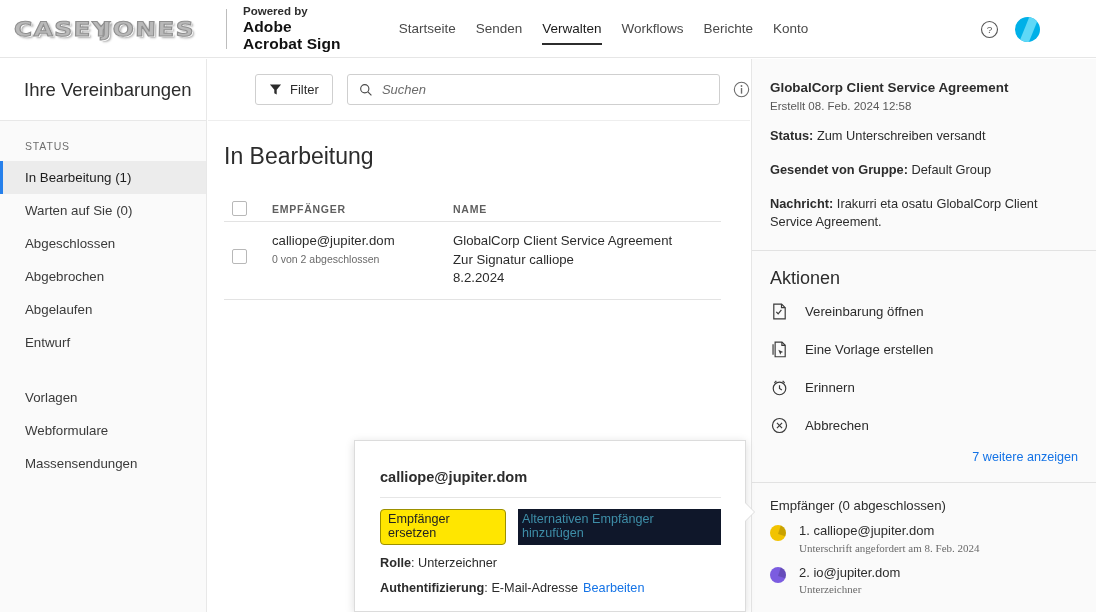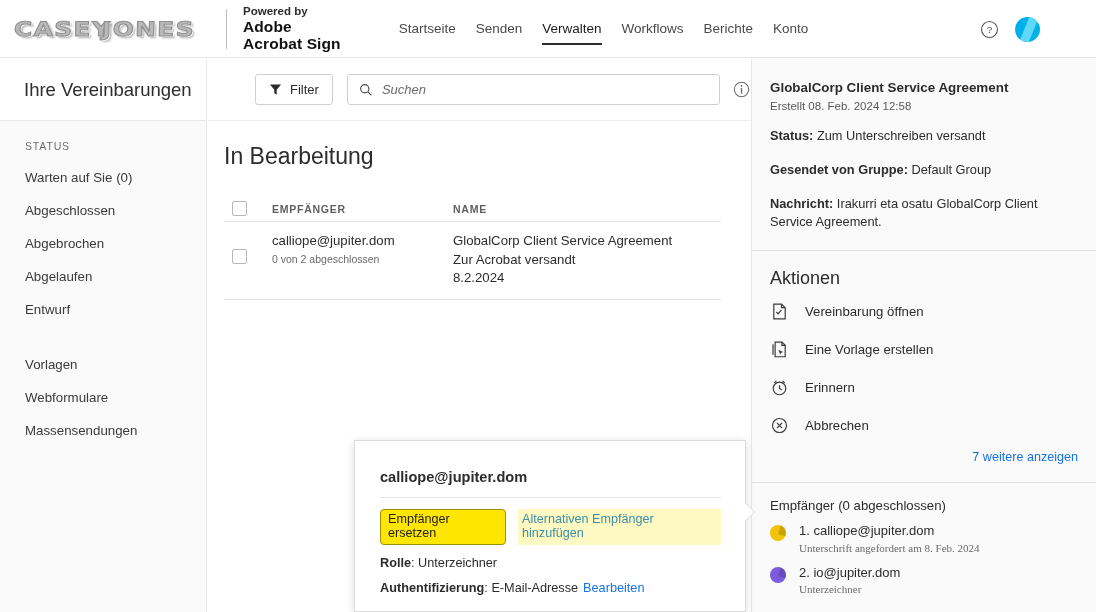--- a/index.html
+++ b/index.html
@@ -202,21 +202,21 @@
   }
   .pop-title { font-size: 14.6px; font-weight: 700; color: #2c2c2c; }
   .pop-divider { height: 1px; background: #e6e6e6; margin: 12px 0 11px 0; }
   .pop-btnrow { display: flex; align-items: center; gap: 12px; }
   .hl-yellow {
     display: inline-block; background: #ffe600; border: 1px solid #9c9000;
     border-radius: 4px; padding: 2px 7px 3px 7px; font-size: 12.6px;
     color: #222; cursor: pointer; line-height: 1.15;
   }
   .hl-cyan {
-    display: inline-block; background: #fef9c3; padding: 3px 8px 4px 4px;
+    display: inline-block; background: #0f172a; padding: 3px 8px 4px 4px;
     font-size: 12.6px; color: #3e8ea8; cursor: pointer; line-height: 1.15;
   }
   .pop-kv { font-size: 12.7px; color: #2c2c2c; margin-top: 11px; }
   .pop-kv b { font-weight: 700; }
   .pop-link { color: #1473e6; cursor: pointer; margin-left: 5px; }
   .pop-tail {
     position: absolute; right: -9px; top: 62px; width: 0; height: 0;
     border-top: 9px solid transparent; border-bottom: 9px solid transparent;
     border-left: 9px solid #ffffff;
     filter: drop-shadow(1px 0 0 #dcdcdc);
@@ -262,20 +262,23 @@
   <div class="edge-mark" style="left:0;top:243px;width:3px;height:26px;"></div>
   <div class="edge-mark" style="left:0;top:294px;width:3px;height:24px;"></div>
   <div class="edge-blue" style="left:0;top:282px;width:4px;height:42px;"></div>
 
   <div class="sidebar">
     <div class="side-title-wrap">
       <div class="side-title">Ihre Vereinbarungen</div>
     </div>
     <div class="side-status-label">STATUS</div>
 
+    <div class="side-item active">
+      <span>In Bearbeitung (1)</span>
+    </div>
     <div class="side-item">
       <span>Warten auf Sie (0)</span>
     </div>
     <div class="side-item">
       <span>Abgeschlossen</span>
     </div>
     <div class="side-item">
       <span>Abgebrochen</span>
     </div>
     <div class="side-item">
@@ -337,21 +340,21 @@
         <div class="tbl-row">
           <div class="col-chk">
             <span class="chk row"></span>
           </div>
           <div class="col-rec">
             <div class="cell-main">calliope@jupiter.dom</div>
             <div class="cell-sub">0 von 2 abgeschlossen</div>
           </div>
           <div class="col-name">
             <div class="cell-main">GlobalCorp Client Service Agreement</div>
-            <div class="cell-main">Zur Acrobat versandt</div>
+            <div class="cell-main">Zur Signatur calliope</div>
             <div class="cell-main">8.2.2024</div>
           </div>
         </div>
       </div>
     </div>
   </div>
 
   <div class="rpanel">
     <div class="rp-sec rp-head">
       <div class="rp-title">GlobalCorp Client Service Agreement</div>

